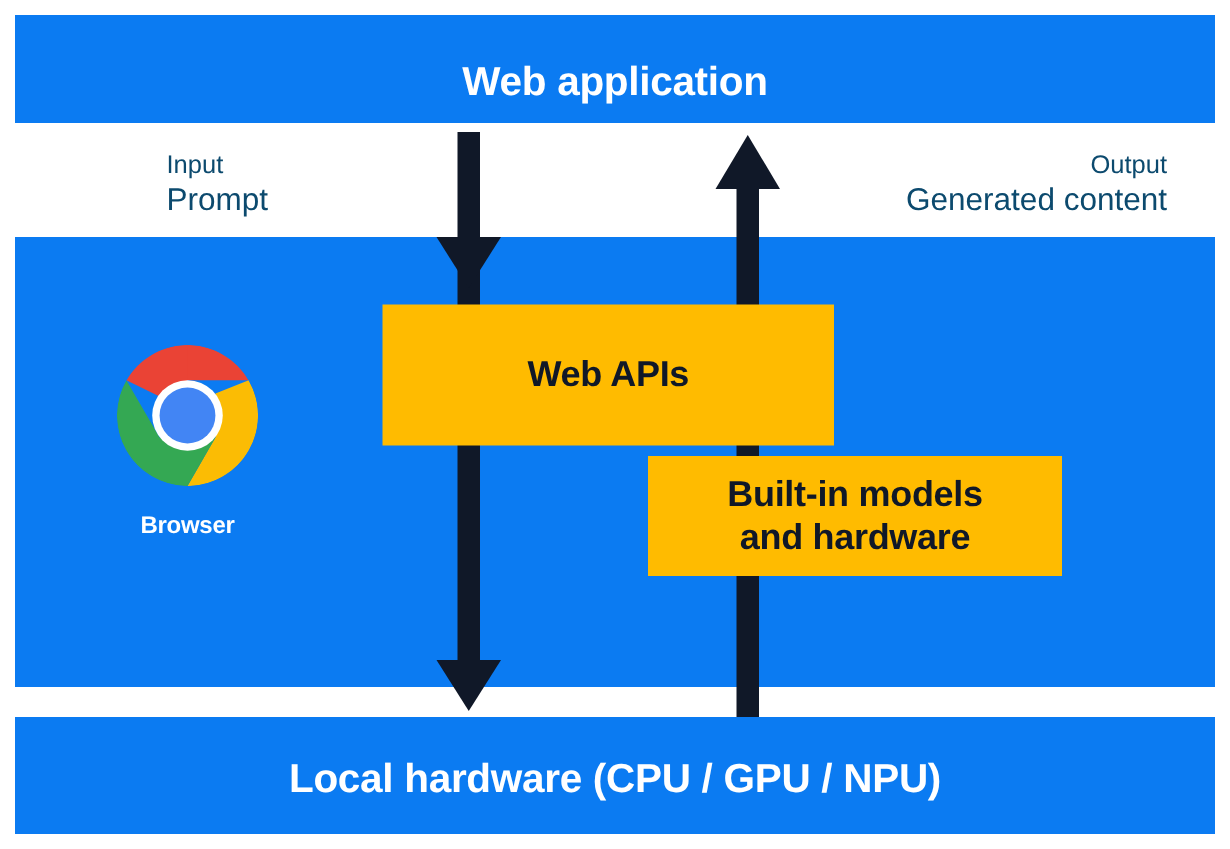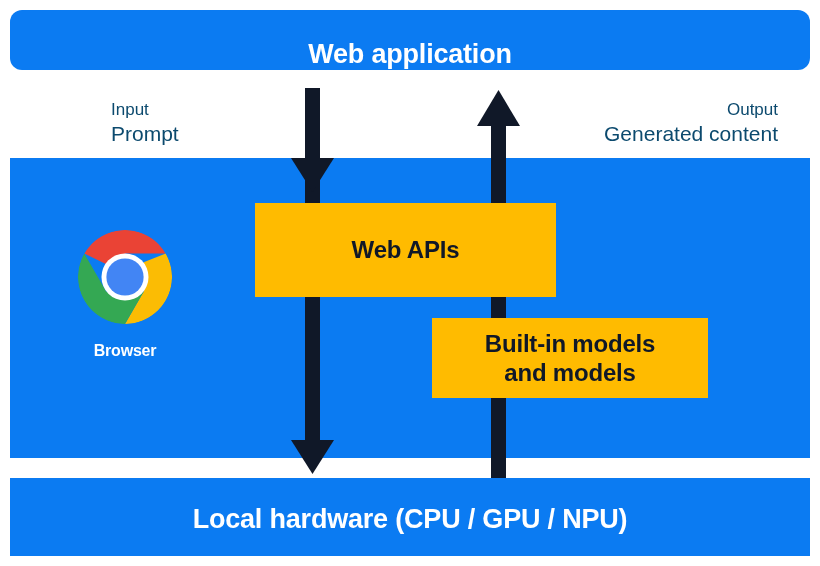--- a/index.html
+++ b/index.html
@@ -21,22 +21,21 @@
   
   .band {
     position: absolute;
     background: #0b7bf2;
     left: 10px;
     width: 800px;
     box-sizing: border-box;
   }
   .band-top {
     top: 10px;
-    height: 60px;
-    border-radius: 12px;
+    height: 72px;
   }
   .band-middle {
     top: 158px;
     height: 300px;
   }
   .band-bottom {
     top: 478px;
     height: 78px;
   }
 
@@ -80,21 +79,21 @@
     box-sizing: border-box;
   }
   .card-web-apis {
     left: 255px;
     top: 203px;
     width: 301px;
     height: 94px;
   }
   .card-builtin {
     left: 432px;
-    top: 318px;
+    top: 304px;
     width: 276px;
     height: 80px;
     padding: 16px 16px;
   }
 
   
   .annotation {
     position: absolute;
     color: #0c4a6e;
     line-height: 1.18;
@@ -196,21 +195,21 @@
     <span class="browser-label">Browser</span>
   </div>
 
   <div class="card card-web-apis">
     <span>Web APIs</span>
   </div>
 
   <div class="card card-builtin">
     <span>
       <span>Built-in models</span><br>
-      <span>and models</span>
+      <span>and hardware</span>
     </span>
   </div>
 
   <div class="annotation annotation-input">
     <span class="kind">Input</span>
     <span class="value">Prompt</span>
   </div>
 
   <div class="annotation annotation-output">
     <span class="kind">Output</span>

